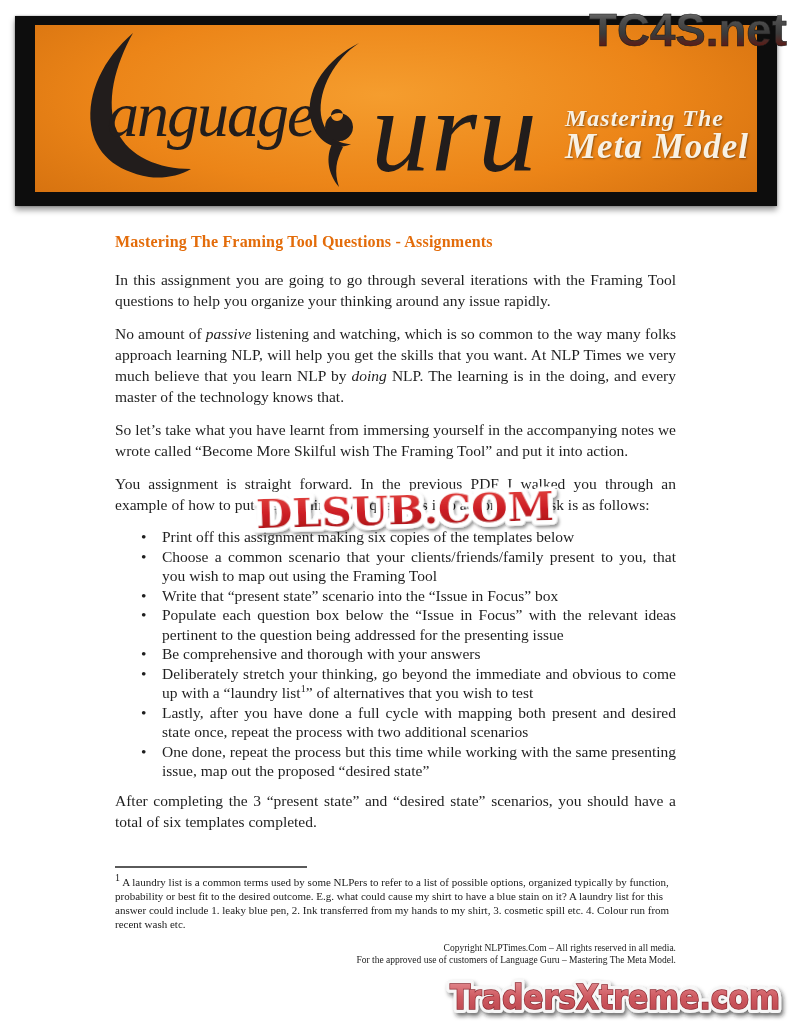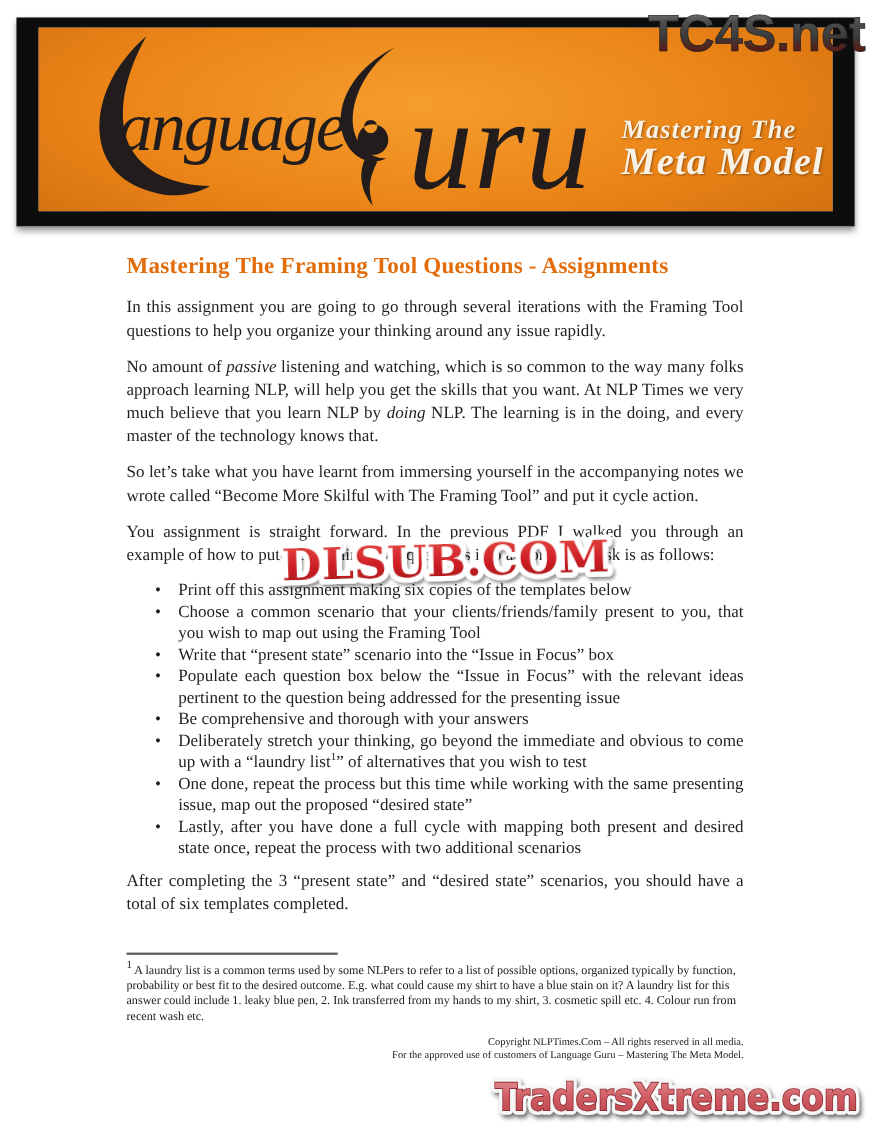--- a/index.html
+++ b/index.html
@@ -52,21 +52,21 @@
   .wm-dlsub  { position:absolute; left:248px; top:479px; width:318px; height:64px; z-index:3;
                transform: rotate(-1.6deg); }
   .wm-traders{ position:absolute; left:443px; top:971px; width:348px; height:53px; z-index:3; }
 
   
   .content {
     position:absolute; left:115px; top:229px; width:561px;
     z-index:1;
   }
   .doc-title {
-    font-size:21px; line-height:25px; font-weight:bold;
+    font-size:16px; line-height:25px; font-weight:bold;
     color:#E36C0A; margin:0 0 15px 0; letter-spacing:0.2px;
   }
   .content p {
     font-size:15.5px; line-height:21px;
     text-align: justify;
     margin:0 0 12px 0;
   }
   .content ul {
     list-style:none;
     margin:4px 0 9px 0;
@@ -139,32 +139,32 @@
       </linearGradient>
     </defs>
     <text x="102" y="46" text-anchor="middle" font-family="Liberation Sans, sans-serif" font-weight="bold" font-size="47" textLength="198" lengthAdjust="spacingAndGlyphs" fill="url(#gradTC)" stroke="#1c1c1c" stroke-width="0.6">TC4S.net</text>
   </svg>
 
   <div class="content">
     <h1 class="doc-title">Mastering The Framing Tool Questions - Assignments</h1>
 
     <p><span>In this assignment you are going to go through several iterations with the Framing Tool questions to help you organize your thinking around any issue rapidly.</span></p>
     <p><span>No amount of </span><em>passive</em><span> listening and watching, which is so common to the way many folks approach learning NLP, will help you get the skills that you want. At NLP Times we very much believe that you learn NLP by </span><em>doing</em><span> NLP. The learning is in the doing, and every master of the technology knows that.</span></p>
-    <p><span>So let’s take what you have learnt from immersing yourself in the accompanying notes we wrote called “Become More Skilful with The Framing Tool” and put it cycle action.</span></p>
+    <p><span>So let’s take what you have learnt from immersing yourself in the accompanying notes we wrote called “Become More Skilful wish The Framing Tool” and put it into action.</span></p>
     <p><span>You assignment is straight forward. In the previous PDF I walked you through an example of how to put the Framing Tool questions into action.  Your task is as follows:</span></p>
 
     <ul>
       <li><span>Print off this assignment making six copies of the templates below</span></li>
       <li><span>Choose a common scenario that your clients/friends/family present to you, that you wish to map out using the Framing Tool</span></li>
       <li><span>Write that “present state” scenario into the “Issue in Focus” box</span></li>
       <li><span>Populate each question box below the “Issue in Focus” with the relevant ideas pertinent to the question being addressed for the presenting issue</span></li>
       <li><span>Be comprehensive and thorough with your answers</span></li>
       <li><span>Deliberately stretch your thinking, go beyond the immediate and obvious to come up with a “laundry list</span><sup>1</sup><span>” of alternatives that you wish to test</span></li>
+      <li><span>Lastly, after you have done a full cycle with mapping both present and desired state once, repeat the process with two additional scenarios</span></li>
       <li><span>One done, repeat the process but this time while working with the same presenting issue, map out the proposed “desired state”</span></li>
-      <li><span>Lastly, after you have done a full cycle with mapping both present and desired state once, repeat the process with two additional scenarios</span></li>
     </ul>
 
     <p><span>After completing the 3 “present state” and “desired state” scenarios, you should have a total of six templates completed.</span></p>
   </div>
 
   <svg class="wm-dlsub" viewBox="0 0 318 64" xmlns="http://www.w3.org/2000/svg">
     <defs>
       <linearGradient id="gradDL" x1="0" y1="0" x2="0" y2="1">
         <stop offset="0" stop-color="#e74c44"></stop>
         <stop offset="0.5" stop-color="#cf2027"></stop>

